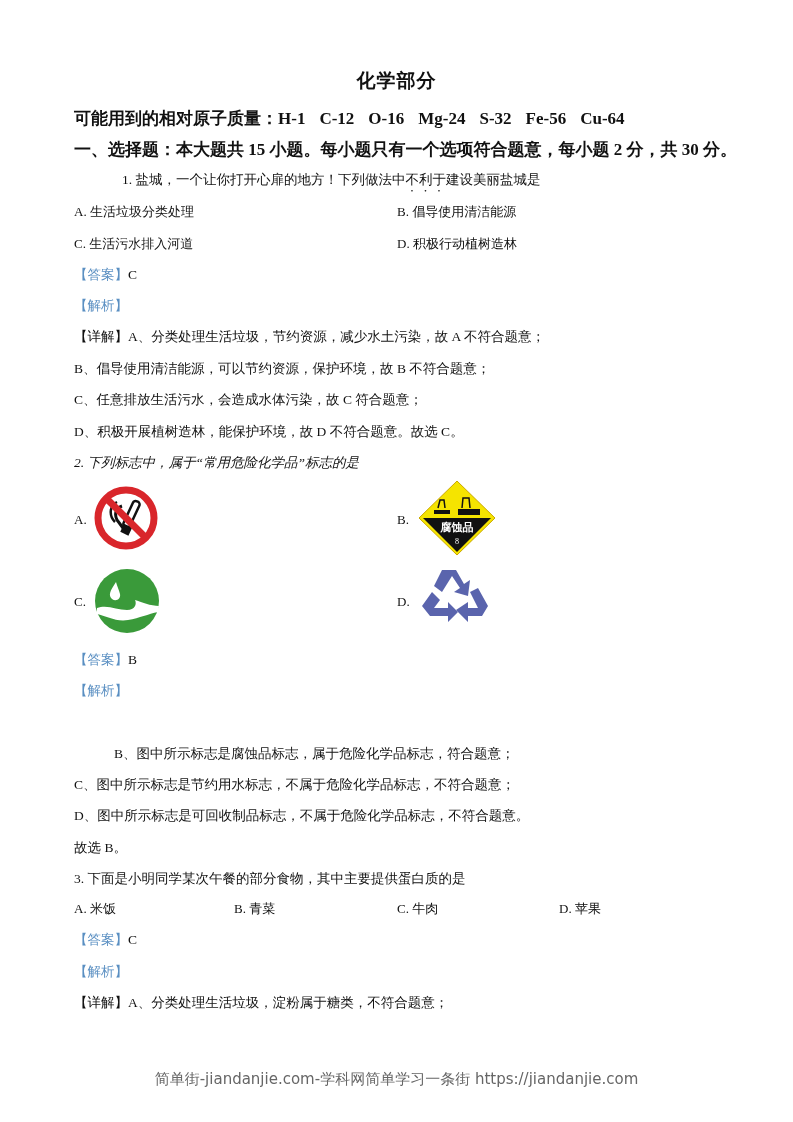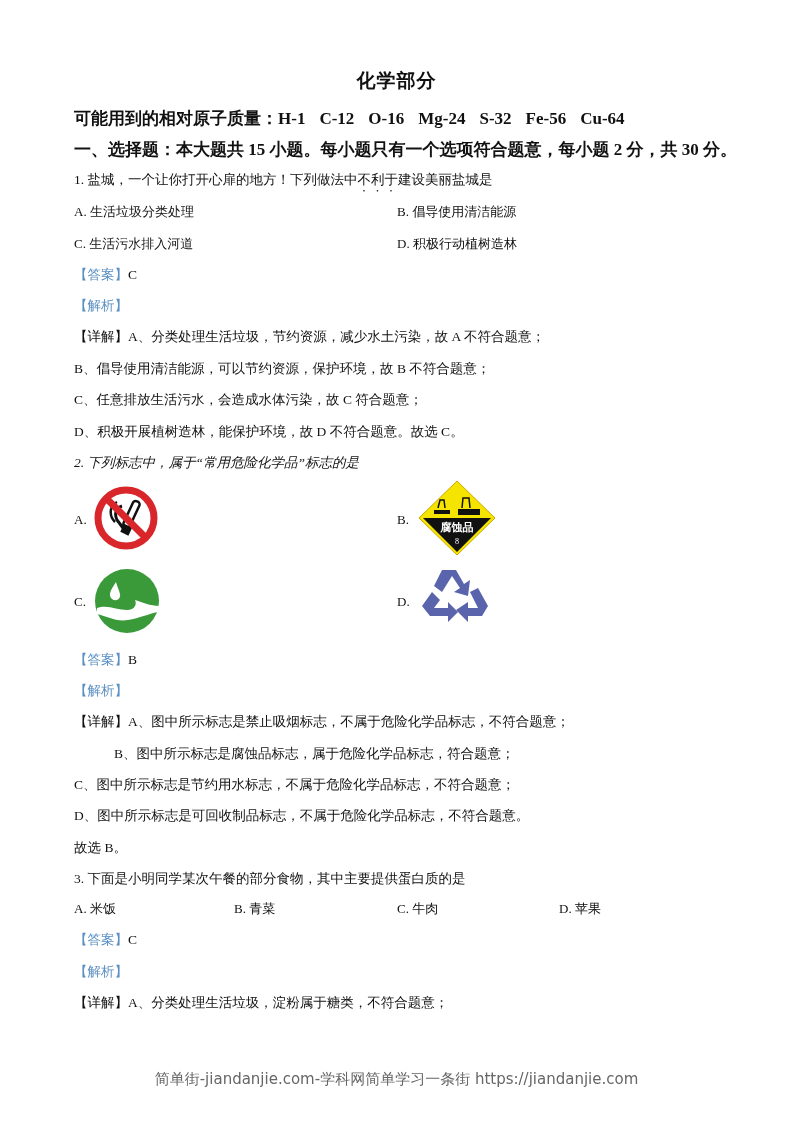--- a/index.html
+++ b/index.html
@@ -35,21 +35,21 @@
 <div class="page">
 
   <div class="title">化学部分</div>
 
   <div class="line bold" style="top:110px;">
     <span>可能用到的相对原子质量：</span><span class="mass-item">H-1</span><span class="mass-item">C-12</span><span class="mass-item">O-16</span><span class="mass-item">Mg-24</span><span class="mass-item">S-32</span><span class="mass-item">Fe-56</span><span class="mass-item">Cu-64</span>
   </div>
 
   <div class="line bold" style="top:141px;">一、选择题：本大题共 15 小题。每小题只有一个选项符合题意，每小题 2 分，共 30 分。</div>
 
-  <div class="line" style="top:171px;">
+  <div class="line" style="top:171px;margin-left:48px;">
     <span>1. 盐城，一个让你打开心扉的地方！下列做法中</span><span class="emph">不利于</span><span>建设美丽盐城是</span>
   </div>
 
   <div class="opt" style="left:74px; top:203px;"><span>A.</span> <span>生活垃圾分类处理</span></div>
   <div class="opt" style="left:397px; top:203px;"><span>B.</span> <span>倡导使用清洁能源</span></div>
   <div class="opt" style="left:74px; top:235px;"><span>C.</span> <span>生活污水排入河道</span></div>
   <div class="opt" style="left:397px; top:235px;"><span>D.</span> <span>积极行动植树造林</span></div>
 
   <div class="line" style="top:266px;"><span class="blue">【答案】</span><span>C</span></div>
   <div class="line blue" style="top:297px;">【解析】</div>
@@ -100,21 +100,20 @@
   <div class="icon-box" style="left:418px; top:566px; width:72px; height:68px;">
     <svg width="72" height="68" viewBox="0 0 72 68">
       <polygon points="24,4 38,4 46,18 52,14 50,30 36,26 42,22 34,10 24,26 16,20" fill="#5a64ad"></polygon>
       <polygon points="52,26 60,22 70,40 64,50 50,50 50,56 38,44 50,36 50,42 60,42" fill="#5a64ad"></polygon>
       <polygon points="14,26 22,34 16,42 30,42 30,36 40,46 30,56 30,50 12,50 4,40" fill="#5a64ad"></polygon>
     </svg>
   </div>
 
   <div class="line" style="top:651px;"><span class="blue">【答案】</span><span>B</span></div>
   <div class="line blue" style="top:682px;">【解析】</div>
-  <div class="line" style="top:713px;"><span>【详解】</span><span>A、图中所示标志是禁止吸烟标志，不属于危险化学品标志，不符合题意；</span></div>
   <div class="line" style="top:745px;margin-left:40px;">B、图中所示标志是腐蚀品标志，属于危险化学品标志，符合题意；</div>
   <div class="line" style="top:776px;">C、图中所示标志是节约用水标志，不属于危险化学品标志，不符合题意；</div>
   <div class="line" style="top:807px;">D、图中所示标志是可回收制品标志，不属于危险化学品标志，不符合题意。</div>
   <div class="line" style="top:839px;">故选 B。</div>
 
   <div class="line" style="top:870px;">3. 下面是小明同学某次午餐的部分食物，其中主要提供蛋白质的是</div>
   <div class="opt" style="left:74px; top:900px;"><span>A.</span> <span>米饭</span></div>
   <div class="opt" style="left:234px; top:900px;"><span>B.</span> <span>青菜</span></div>
   <div class="opt" style="left:397px; top:900px;"><span>C.</span> <span>牛肉</span></div>
   <div class="opt" style="left:559px; top:900px;"><span>D.</span> <span>苹果</span></div>

